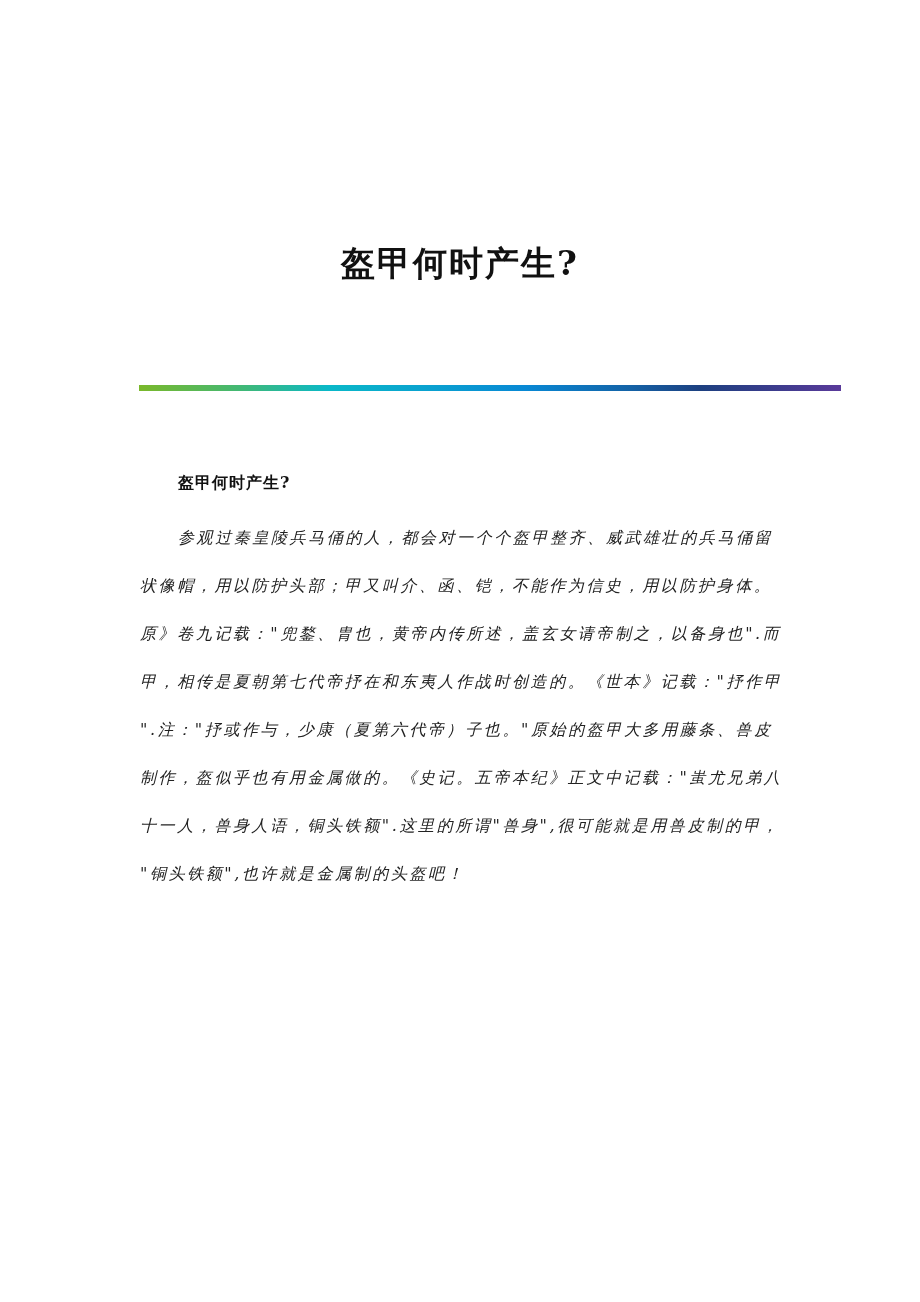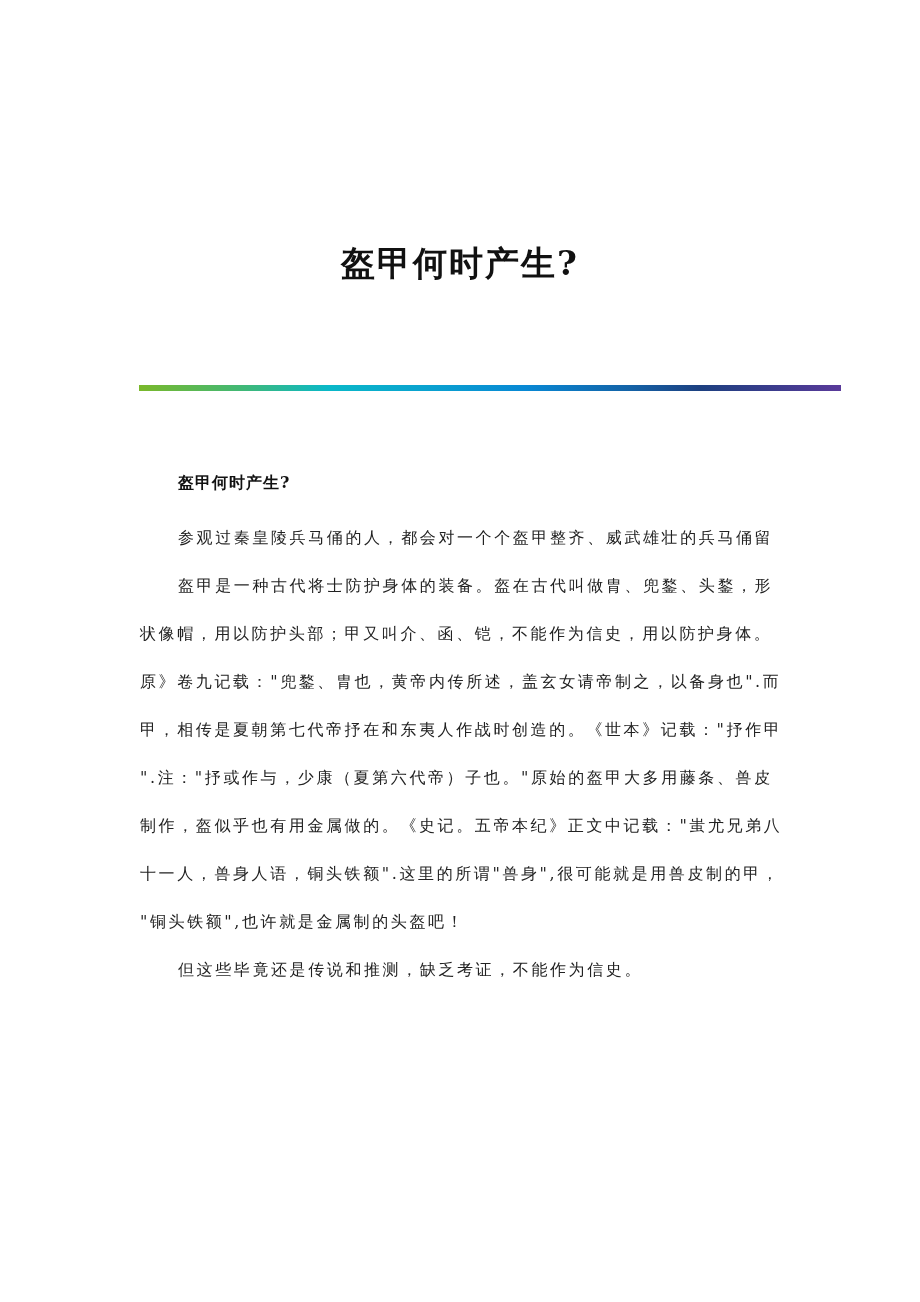--- a/index.html
+++ b/index.html
@@ -62,20 +62,21 @@
     margin: 0 0 0 0;
     font-size: 16px;
     letter-spacing: 2.6px;
     color: #222;
   }
   .line {
     display: block;
     height: 48px;
     line-height: 48px;
     white-space: nowrap;
+    font-style: italic;
   }
   .line.indent {
     padding-left: 38px;
   }
   .para + .para {
     margin-top: 0;
   }
 </style>
 </head>
 <body>
@@ -88,28 +89,24 @@
 
   <div class="content">
 
     <div class="section-heading">盔甲何时产生?</div>
 
     <div class="para">
       <span class="line indent">参观过秦皇陵兵马俑的人，都会对一个个盔甲整齐、威武雄壮的兵马俑留</span>
     </div>
 
     <div class="para">
-      <span class="line indent">盔甲是一种古代将士防护身体的装备。盔在古代叫做胄、兜鍪、头鍪，形</span>
       <span class="line">状像帽，用以防护头部；甲又叫介、函、铠，不能作为信史，用以防护身体。</span>
       <span class="line">原》卷九记载："兜鍪、胄也，黄帝内传所述，盖玄女请帝制之，以备身也".而</span>
       <span class="line">甲，相传是夏朝第七代帝抒在和东夷人作战时创造的。《世本》记载："抒作甲</span>
       <span class="line">".注："抒或作与，少康（夏第六代帝）子也。"原始的盔甲大多用藤条、兽皮</span>
       <span class="line">制作，盔似乎也有用金属做的。《史记。五帝本纪》正文中记载："蚩尤兄弟八</span>
       <span class="line">十一人，兽身人语，铜头铁额".这里的所谓"兽身",很可能就是用兽皮制的甲，</span>
       <span class="line">"铜头铁额",也许就是金属制的头盔吧！</span>
     </div>
 
-    <div class="para">
-      <span class="line indent">但这些毕竟还是传说和推测，缺乏考证，不能作为信史。</span>
-    </div>
 
   </div>
 </div>
 
 </body></html>

